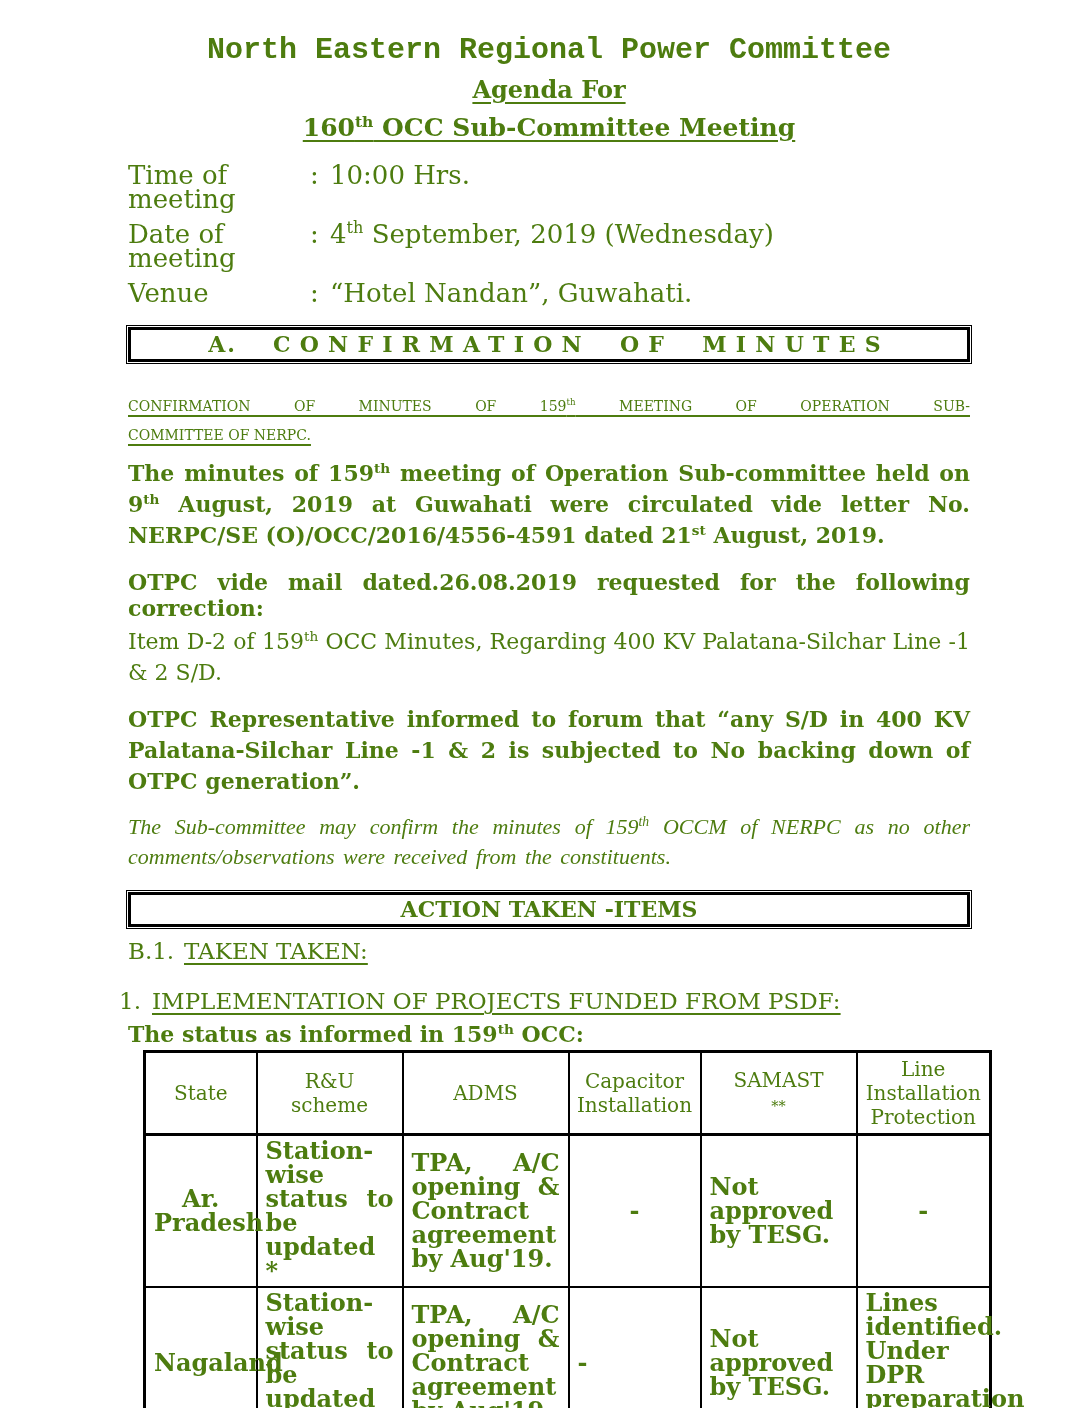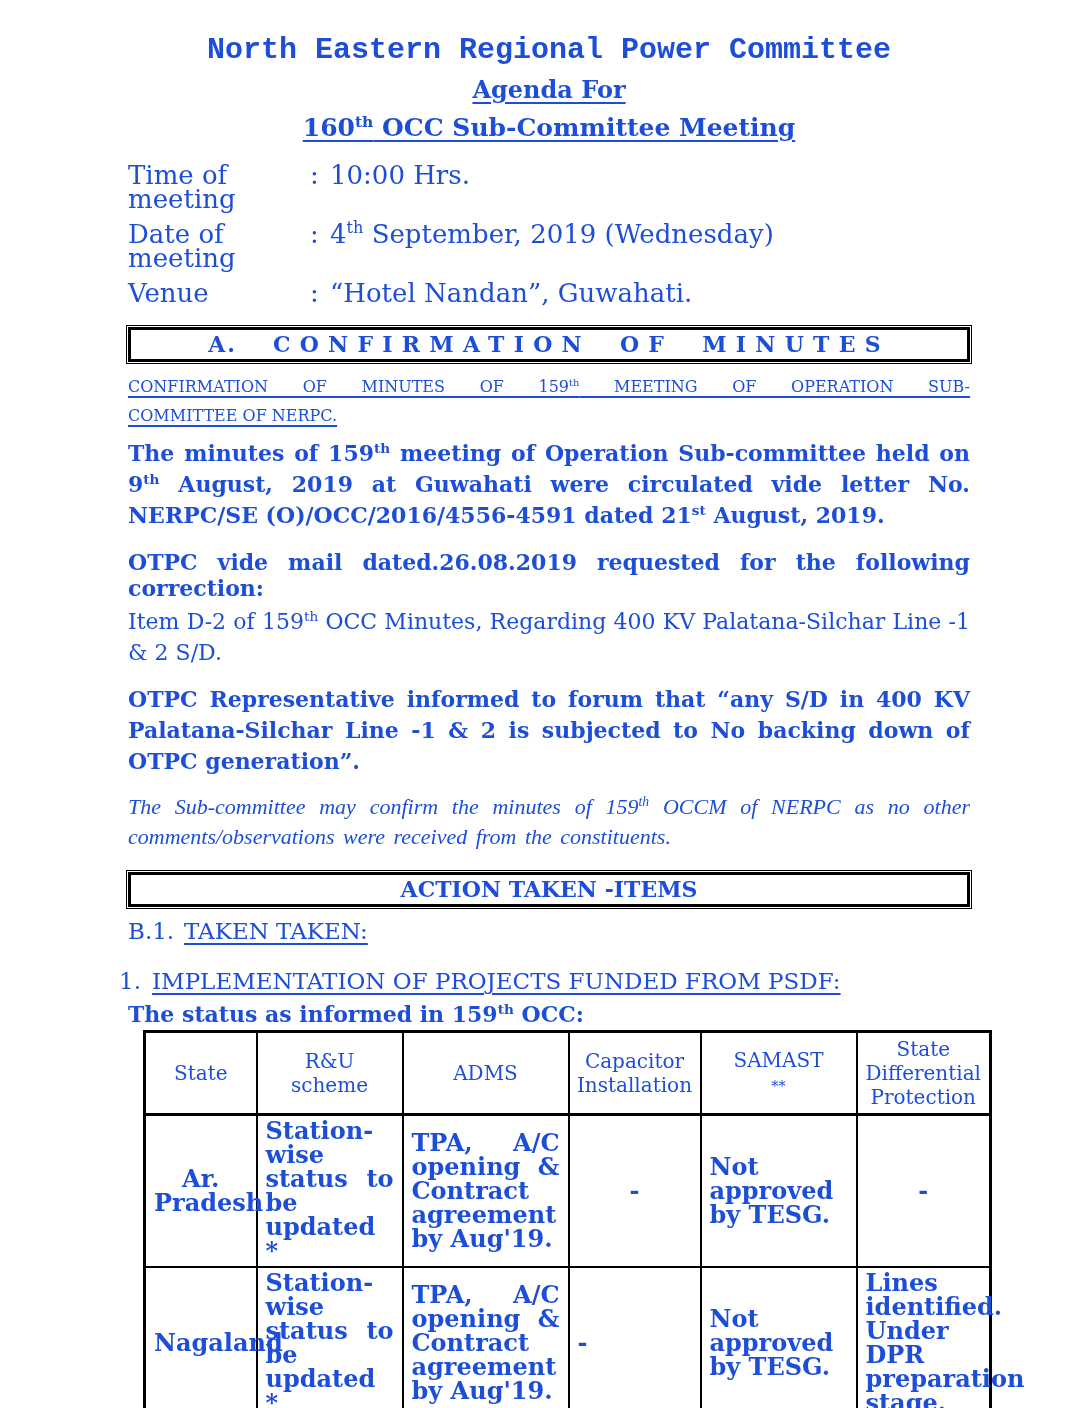--- a/index.html
+++ b/index.html
@@ -3,21 +3,21 @@
 <meta charset="utf-8">
 <style>
   html, body { margin: 0; padding: 0; background: #ffffff; }
 
   .page {
     position: relative;
     width: 1088px;
     height: 1408px;
     box-sizing: border-box;
     background: #ffffff;
-    color: #1d4ed8;
+    color: #4d7c0f;
     padding: 34px 118px 0 128px;
     overflow: hidden;
     font-family: "DejaVu Serif", serif;
   }
 
   
   .doc-title {
     font-family: "Liberation Mono", monospace;
     font-weight: bold;
     font-size: 30px;
@@ -69,21 +69,21 @@
     font-size: 22px;
     line-height: 25px;
     padding: 2px 4px;
   }
   .hbox-a { margin-top: 22px; }
   .hbox-a .prefix { margin-right: 36px; letter-spacing: 2px; }
   .hbox-a .spread { letter-spacing: 0.42em; word-spacing: 0.55em; }
   .hbox-b { margin-top: 20px; }
 
   
-  .heading-block { margin-top: 10px; font-size: 16px; line-height: 29px; }
+  .heading-block { margin-top: 30px; font-size: 14px; line-height: 29px; }
   .force-just { text-align: justify; text-align-last: justify; }
 
   .p {
     font-size: 22px;
     line-height: 31px;
     text-align: justify;
     margin: 0;
   }
   .p.bold { font-weight: bold; }
   .p.italic { font-style: italic; font-family: Liberation Serif, serif; }
@@ -234,21 +234,21 @@
         <col style="width:156px">
         <col style="width:134px">
     </colgroup>
     <thead>
       <tr>
         <th>State</th>
         <th>R&amp;U<br>scheme</th>
         <th>ADMS</th>
         <th>Capacitor Installation</th>
         <th>SAMAST<br><small>**</small></th>
-        <th>State Differential Protection</th>
+        <th>Line Installation Protection</th>
       </tr>
     </thead>
     <tbody>
       <tr>
         <td class="c">Ar. Pradesh</td>
         <td class="j">Station-wise status to be updated *</td>
         <td class="j">TPA, A/C opening &amp; Contract agreement by Aug'19.</td>
         <td class="c">-</td>
         <td class="l">Not approved by TESG.</td>
         <td class="c">-</td>

